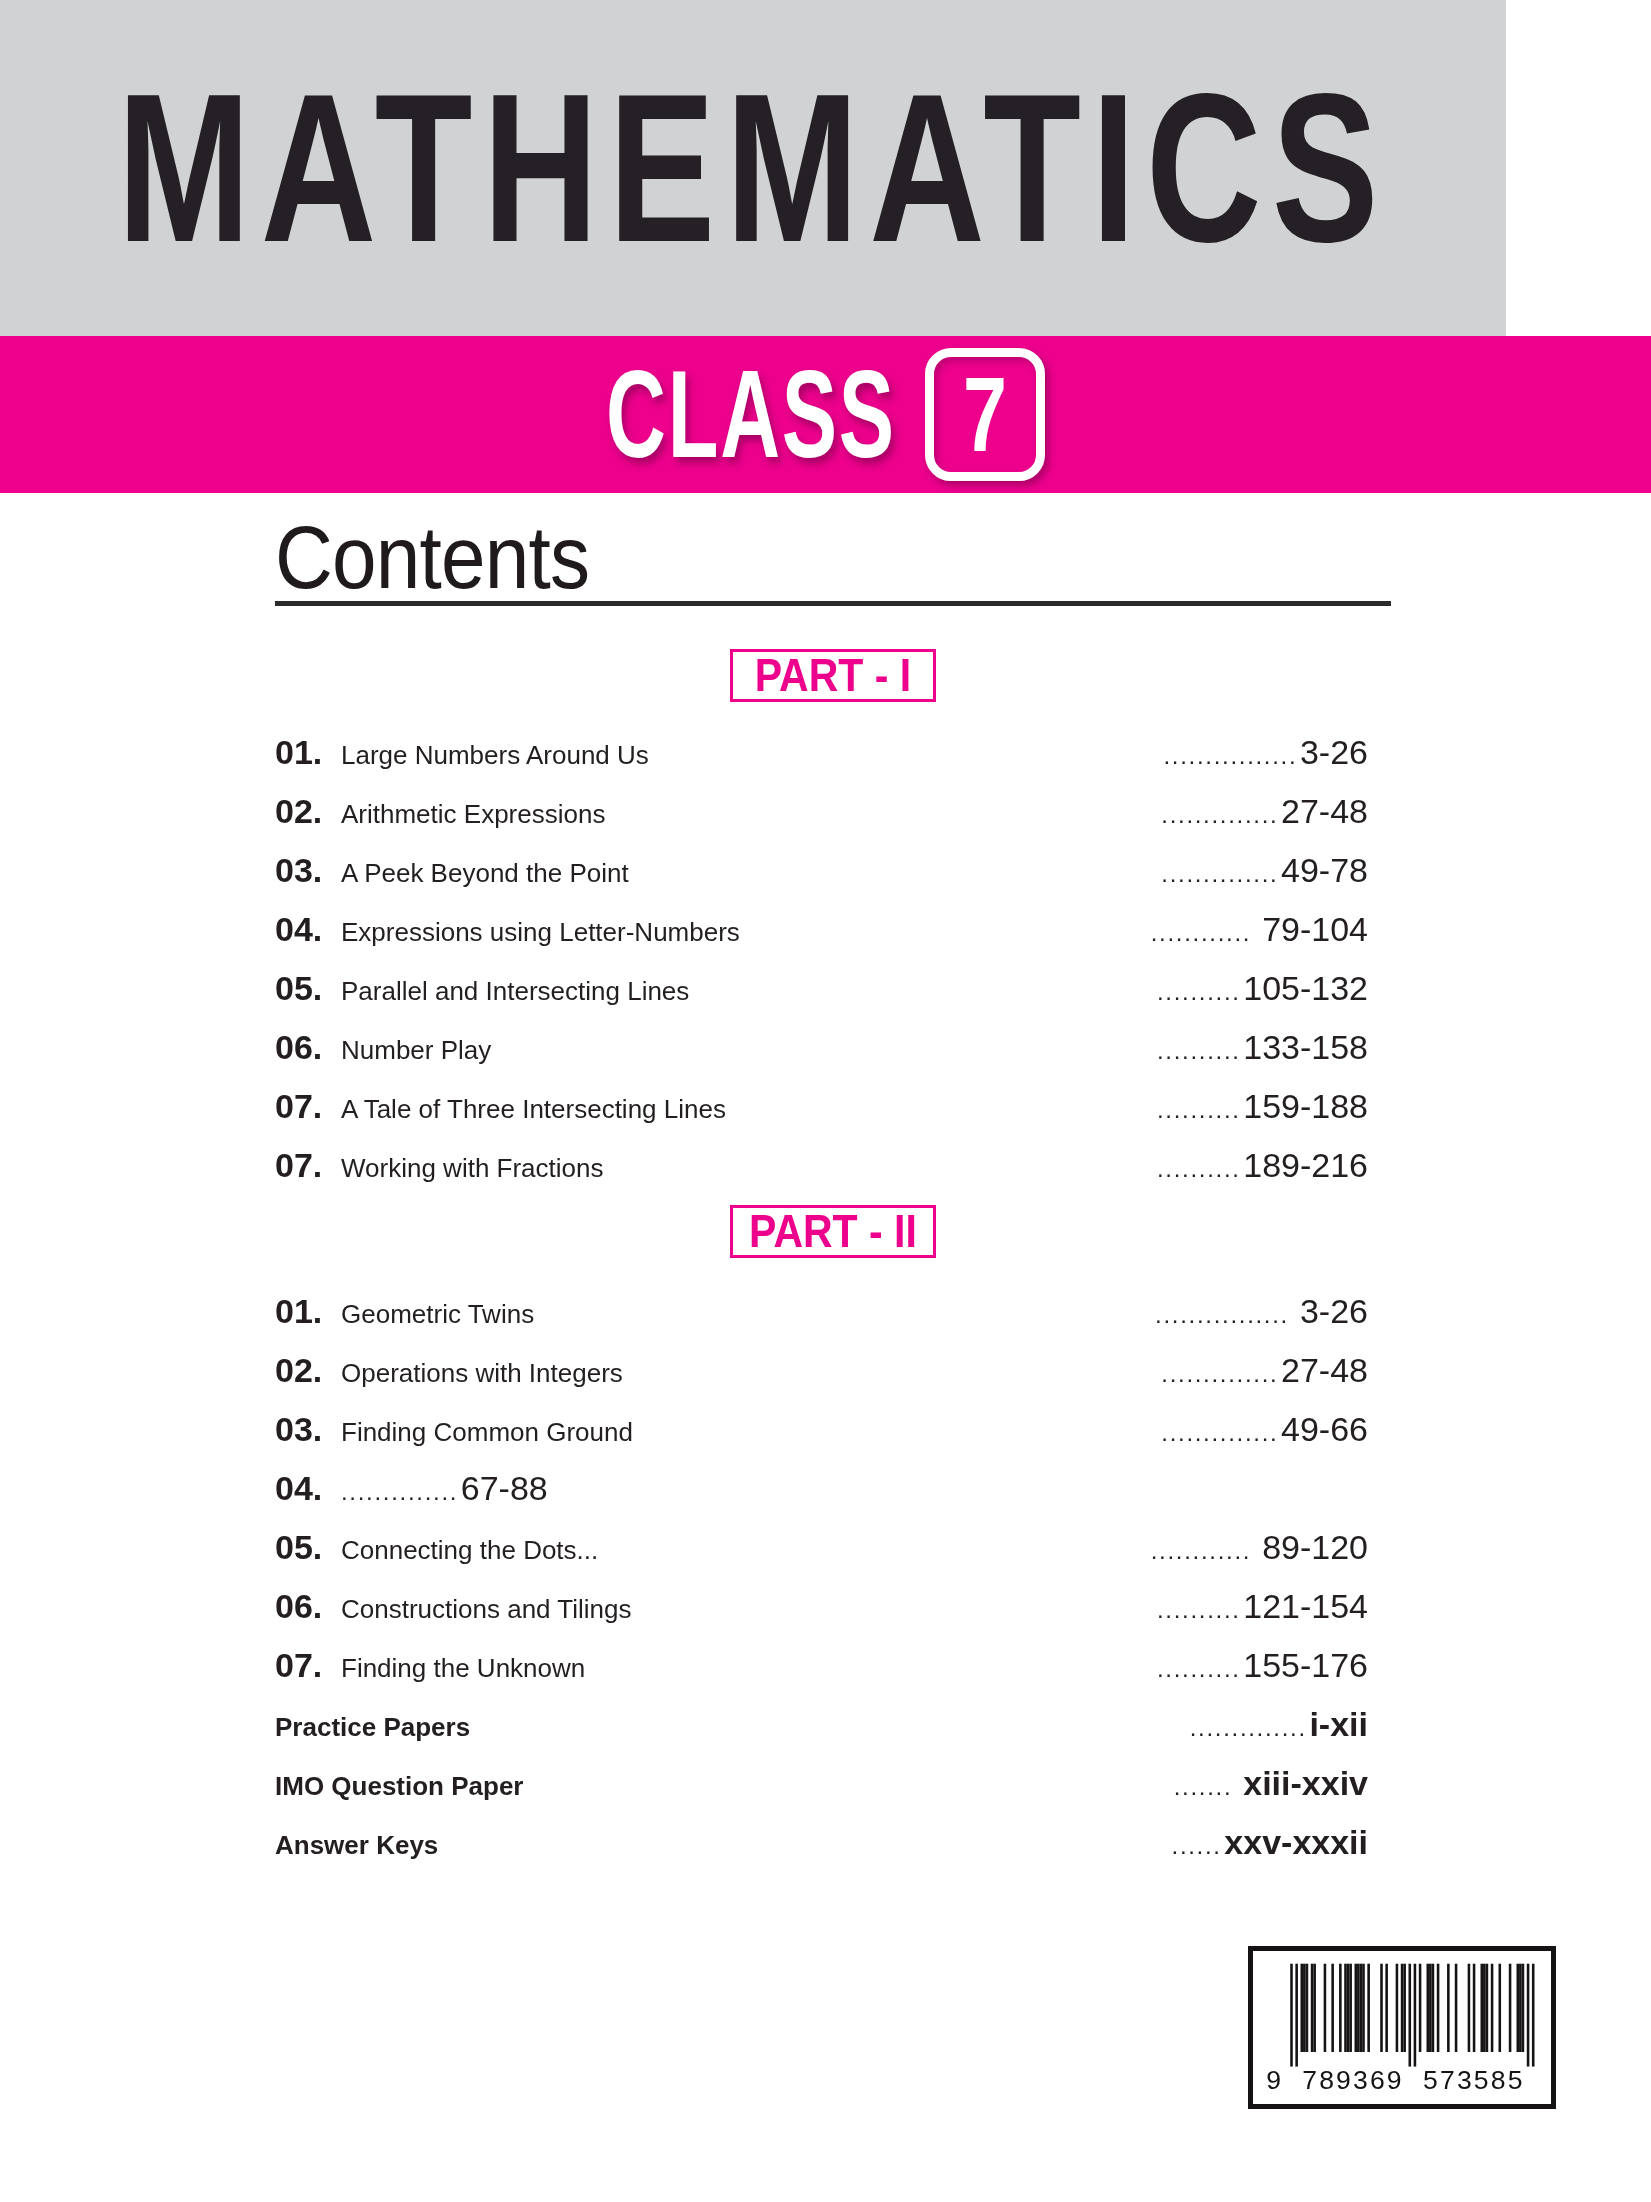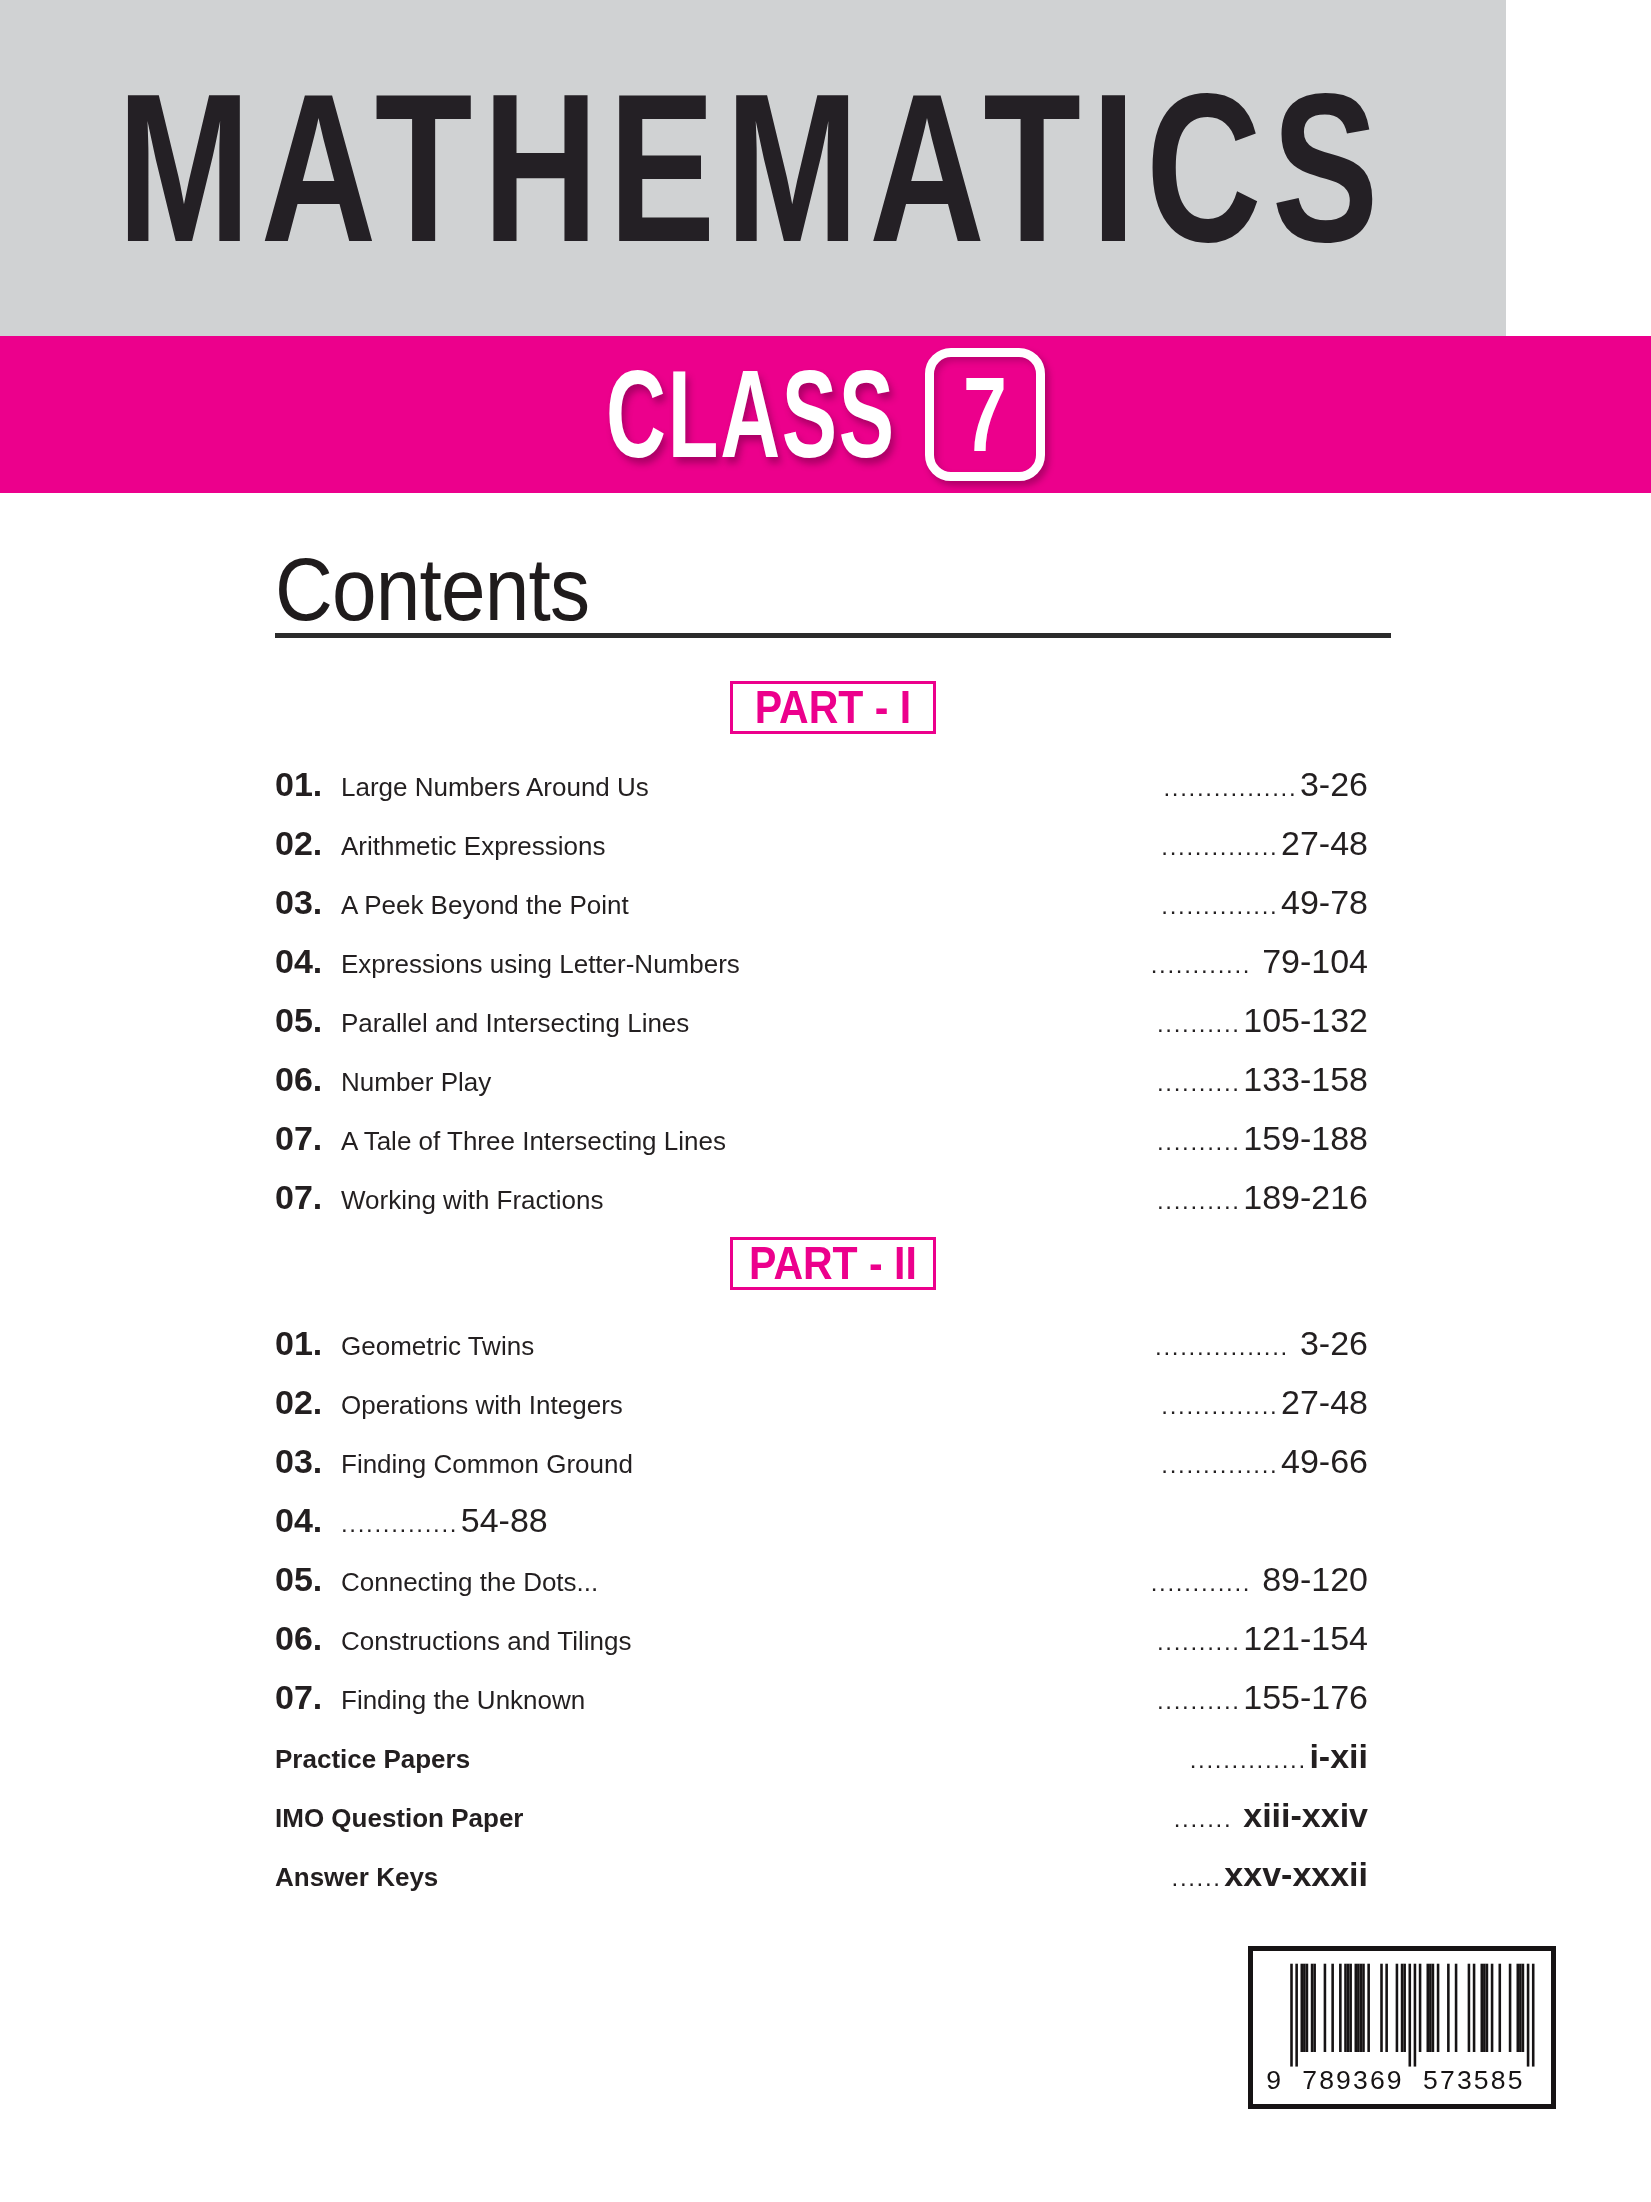--- a/index.html
+++ b/index.html
@@ -43,21 +43,21 @@
     display:flex; align-items:center; justify-content:center;
     box-shadow:3.4px 4.3px 6px rgba(90,0,55,.40), inset 3.4px 4.3px 6px rgba(90,0,55,.30);
   }
   .class-badge .digit {
     font-size:79px; font-weight:700; color:#ffffff;
     transform:scaleY(1.35); transform-origin:center;
   }
 
   
   .content {
-    position:absolute; left:275px; top:550px; width:1116px;
+    position:absolute; left:275px; top:518px; width:1116px;
   }
   .contents-heading {
     font-size:89px; font-weight:400; color:#1f1b1c;
     height:83px; line-height:79px; letter-spacing:-0.9px;
     transform:scaleX(0.90); transform-origin:left center;
     white-space:nowrap;
   }
   .heading-rule { width:100%; height:5.2px; background:#2b2b2b; }
 
   .part-box {
@@ -221,21 +221,21 @@
     <span class="row-right">
       <span class="row-leader">..............</span>
       <span class="row-pages">49-66</span>
     </span>
   </div>
 
   <div class="toc-row">
     <span class="row-num">04.</span>
     <span class="row-right">
       <span class="row-leader">..............</span>
-      <span class="row-pages">54-88</span>
+      <span class="row-pages">67-88</span>
     </span>
   </div>
 
   <div class="toc-row">
     <span class="row-num">05.</span>
     <span class="row-title">Connecting the Dots...</span>
     <span class="row-right">
       <span class="row-leader">............ </span>
       <span class="row-pages">89-120</span>
     </span>

